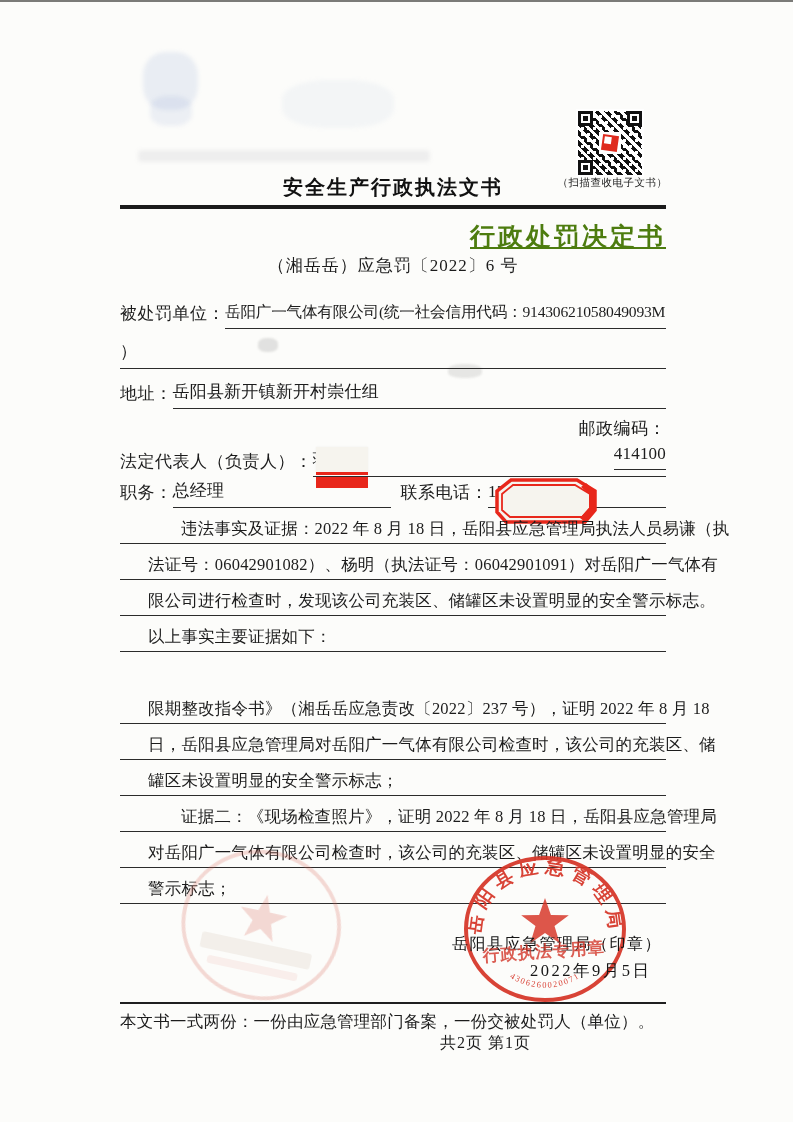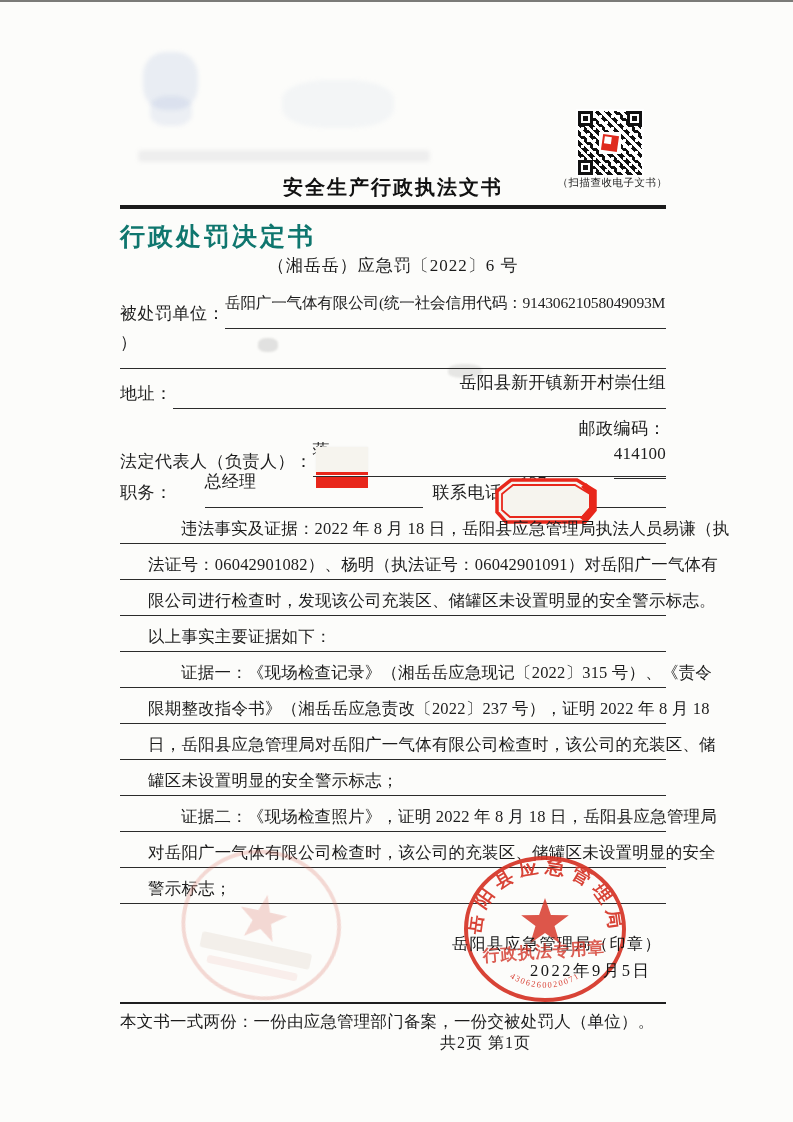--- a/index.html
+++ b/index.html
@@ -26,27 +26,27 @@
   .finder { position:absolute; width:15px; height:15px; border:3px solid #111; background:#fff; }
   .finder::after { content:""; position:absolute; left:2px; top:2px; width:5px; height:5px; background:#111; }
   #qr-logo { position:absolute; left:21px; top:21px; width:22px; height:22px; background:#fff; display:flex; align-items:center; justify-content:center; }
   #qr-logo .red-sq { width:16px; height:16px; background:#df2b1e; transform:rotate(8deg); position:relative; }
   #qr-logo .red-sq::after { content:""; position:absolute; left:2px; top:2px; width:7px; height:7px; background:#fff; }
   #qr-caption { left:540px; top:176px; width:145px; text-align:center; font-size:10.5px; letter-spacing:.5px; color:#222; }
 
   
   #main-title  { left:120px; top:174px; width:546px; text-align:center; font-size:20px; font-weight:bold; letter-spacing:2px; color:#111; }
   #rule-double { left:120px; top:205px; width:546px; height:3px; border-top:2px solid #1b1b1b; border-bottom:2px solid #1b1b1b; }
-  #doc-title   { left:120px; top:220px; width:546px; text-align:left; font-size:25px; font-weight:bold; letter-spacing:3px; color:#0f766e; }
+  #doc-title   { left:120px; top:220px; width:546px; text-align:right; font-size:25px; font-weight:bold; letter-spacing:3px; color:#4d7c0f;text-decoration:underline; }
   #doc-number  { left:120px; top:254px; width:546px; text-align:center; font-size:17px; letter-spacing:1px; }
 
   
   .frow { left:120px; width:546px; height:31px; display:flex; align-items:flex-end; font-size:17px; white-space:nowrap; }
   .flbl { border-bottom:1.5px solid transparent; padding-bottom:3px; letter-spacing:.5px; }
-  .fval { flex:1; border-bottom:1.5px solid #2b2b2b; padding-bottom:14px; letter-spacing:.2px; overflow:visible; }
+  .fval { flex:1; border-bottom:1.5px solid #2b2b2b; padding-bottom:5px; letter-spacing:.2px; overflow:visible; }
   .fval.fit { font-size:15.6px; letter-spacing:-.2px; }
   .fval.fixed { flex:0 0 auto; }
   .fgap { flex:0 0 10px; }
 
   
   .bline { left:120px; width:546px; height:36px; display:flex; align-items:flex-end;
            border-bottom:1.5px solid #2b2b2b; font-size:16.5px; letter-spacing:.2px; }
   .bline span { width:100%; padding-bottom:3px; text-align:justify; text-align-last:justify; white-space:nowrap;margin-left:28px; }
   .bline.short span { text-align-last:left; }
   .bline.ind span { text-indent:33px; }
@@ -99,35 +99,35 @@
   <div id="doc-title" class="abs">行政处罚决定书</div>
   <div id="doc-number" class="abs">（湘岳岳）应急罚〔2022〕6 号</div>
 
   <div class="abs frow" style="top:298px;">
     <span class="flbl">被处罚单位：</span>
     <span class="fval fit">岳阳广一气体有限公司(统一社会信用代码：91430621058049093M</span>
   </div>
   <div class="abs frow" style="top:338px;">
     <span class="fval">）</span>
   </div>
-  <div class="abs frow" style="top:378px;text-align:right;">
+  <div class="abs frow" style="top:378px;">
     <span class="flbl">地址：</span>
     <span class="fval">岳阳县新开镇新开村崇仕组</span>
   </div>
   <div class="abs frow" style="top:417px;flex-direction:column;">
     <span class="flbl">邮政编码：</span>
     <span class="fval">414100</span>
   </div>
   <div class="abs frow" style="top:446px;">
     <span class="flbl">法定代表人（负责人）：</span>
     <span class="fval">蒋</span>
   </div>
   <div class="abs frow" style="top:477px;">
     <span class="flbl">职务：</span>
-    <span class="fval fixed" style="width:218px;margin-left:32px;">总经理</span>
+    <span class="fval fixed" style="width:218px;">总经理</span>
     <span class="fgap"></span>
     <span class="flbl">联系电话：</span>
     <span class="fval">137</span>
   </div>
 
   <div id="redact-name" class="abs">
     <div class="wh"></div>
       <div class="ln"></div>
       <div class="bar"></div>
   </div>
@@ -142,23 +142,20 @@
       <span>违法事实及证据：2022 年 8 月 18 日，岳阳县应急管理局执法人员易谦（执</span>
     </div>
   <div class="abs bline" style="top:544px;">
       <span>法证号：06042901082）、杨明（执法证号：06042901091）对岳阳广一气体有</span>
     </div>
   <div class="abs bline short" style="top:616px;">
       <span>以上事实主要证据如下：</span>
     </div>
   <div class="abs bline" style="top:580px;">
       <span>限公司进行检查时，发现该公司充装区、储罐区未设置明显的安全警示标志。</span>
-    </div>
-  <div class="abs bline ind" style="top:652px;">
-      <span>证据一：《现场检查记录》（湘岳岳应急现记〔2022〕315 号）、《责令</span>
     </div>
   <div class="abs bline" style="top:688px;">
       <span>限期整改指令书》（湘岳岳应急责改〔2022〕237 号），证明 2022 年 8 月 18</span>
     </div>
   <div class="abs bline" style="top:724px;">
       <span>日，岳阳县应急管理局对岳阳广一气体有限公司检查时，该公司的充装区、储</span>
     </div>
   <div class="abs bline short" style="top:760px;">
       <span>罐区未设置明显的安全警示标志；</span>
     </div>

